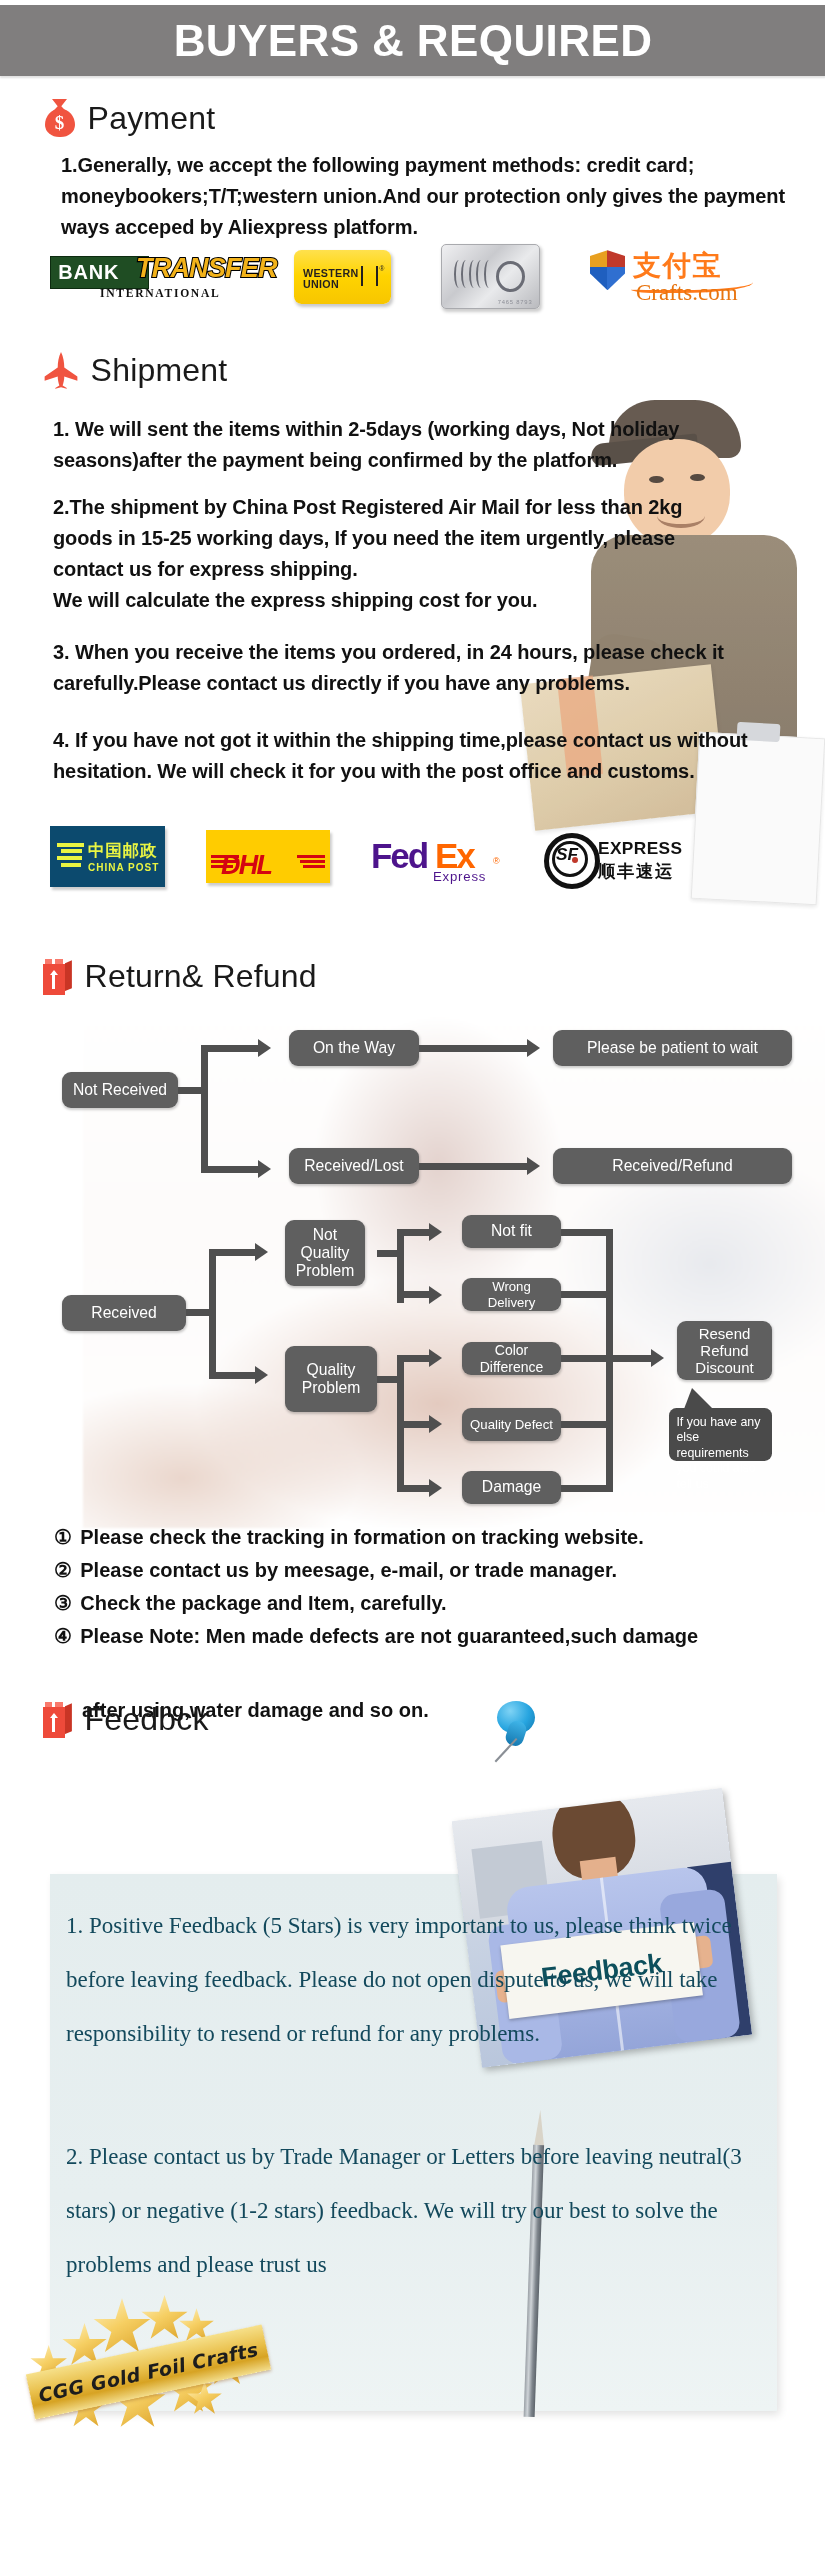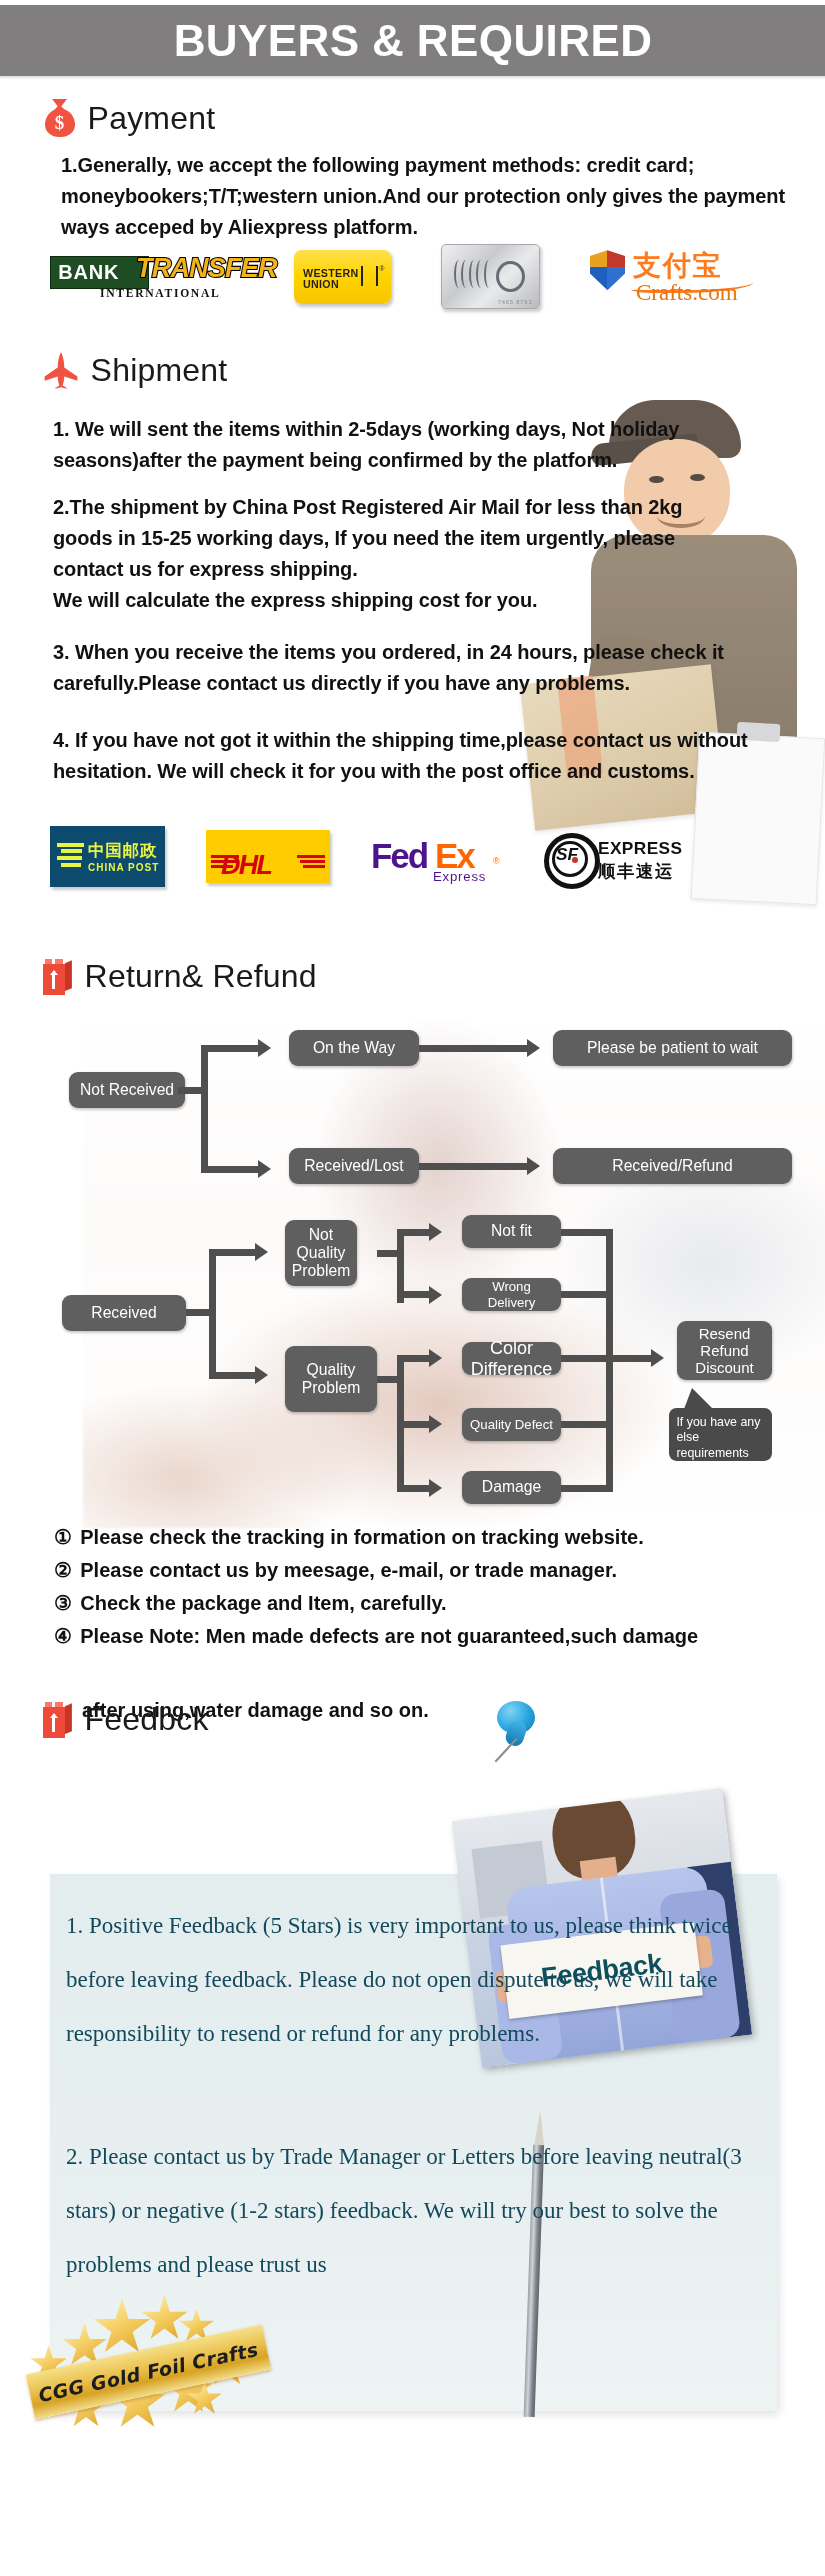--- a/index.html
+++ b/index.html
@@ -378,47 +378,47 @@
       <span class="front"></span>
         <span class="side"></span>
       <span class="arrowhead"></span>
         <span class="arrow"></span>
     </span>
     <span class="label">Return&amp; Refund</span>
   </div>
 
   <div class="flow" style="top:0;height:578px;">
 
-    <div class="node" style="left:69px;top:1072px;width:116px;height:36px;">Not Received</div>
+    <div class="node" style="left:62px;top:1072px;width:116px;height:36px;">Not Received</div>
     <div class="node" style="left:289px;top:1030px;width:130px;height:36px;">On the Way</div>
     <div class="node" style="left:553px;top:1030px;width:239px;height:36px;">Please be patient to wait</div>
     <div class="node" style="left:289px;top:1148px;width:130px;height:36px;">Received/Lost</div>
     <div class="node" style="left:553px;top:1148px;width:239px;height:36px;">Received/Refund</div>
 
     <div class="conn" style="left:178px;top:1087px;width:28px;height:6.6px;"></div>
     <div class="conn" style="left:201px;top:1045px;width:6.6px;height:127px;"></div>
     <div class="conn" style="left:201px;top:1045px;width:59px;height:6.6px;"></div>
     <div class="arrowR" style="left:258px;top:1039px;"></div>
     <div class="conn" style="left:201px;top:1166px;width:59px;height:6.6px;"></div>
     <div class="arrowR" style="left:258px;top:1160px;"></div>
     <div class="conn" style="left:419px;top:1045px;width:109px;height:6.6px;"></div>
     <div class="arrowR" style="left:527px;top:1039px;"></div>
     <div class="conn" style="left:419px;top:1163px;width:109px;height:6.6px;"></div>
     <div class="arrowR" style="left:527px;top:1157px;"></div>
 
     <div class="node" style="left:62px;top:1295px;width:124px;height:36px;">Received</div>
-    <div class="node" style="left:285px;top:1220px;width:72px;height:66px;white-space:pre-line;">Not
+    <div class="node" style="left:285px;top:1220px;width:80px;height:66px;white-space:pre-line;">Not
 Quality
 Problem</div>
     <div class="node" style="left:285px;top:1346px;width:92px;height:66px;white-space:pre-line;">Quality
 Problem</div>
 
     <div class="node" style="left:462px;top:1215px;width:99px;height:33px;">Not fit</div>
     <div class="node" style="left:462px;top:1278px;width:99px;height:33px;font-size:13.2px;">Wrong Delivery</div>
-    <div class="node" style="left:462px;top:1342px;width:99px;height:33px;font-size:18px;">Color Difference</div>
+    <div class="node" style="left:462px;top:1342px;width:99px;height:33px;font-size:14px;">Color Difference</div>
     <div class="node" style="left:462px;top:1408px;width:99px;height:33px;font-size:13.2px;">Quality Defect</div>
     <div class="node" style="left:462px;top:1471px;width:99px;height:33px;">Damage</div>
 
     <div class="node" style="left:677px;top:1321px;width:95px;height:59px;white-space:pre-line;font-size:15px;">Resend
 Refund
 Discount</div>
 
     <div class="bubble" style="left:669px;top:1408px;width:103px;height:53px;">
       <span class="tail"></span>
       <span>If you have any else requirements you could also tell us</span>

